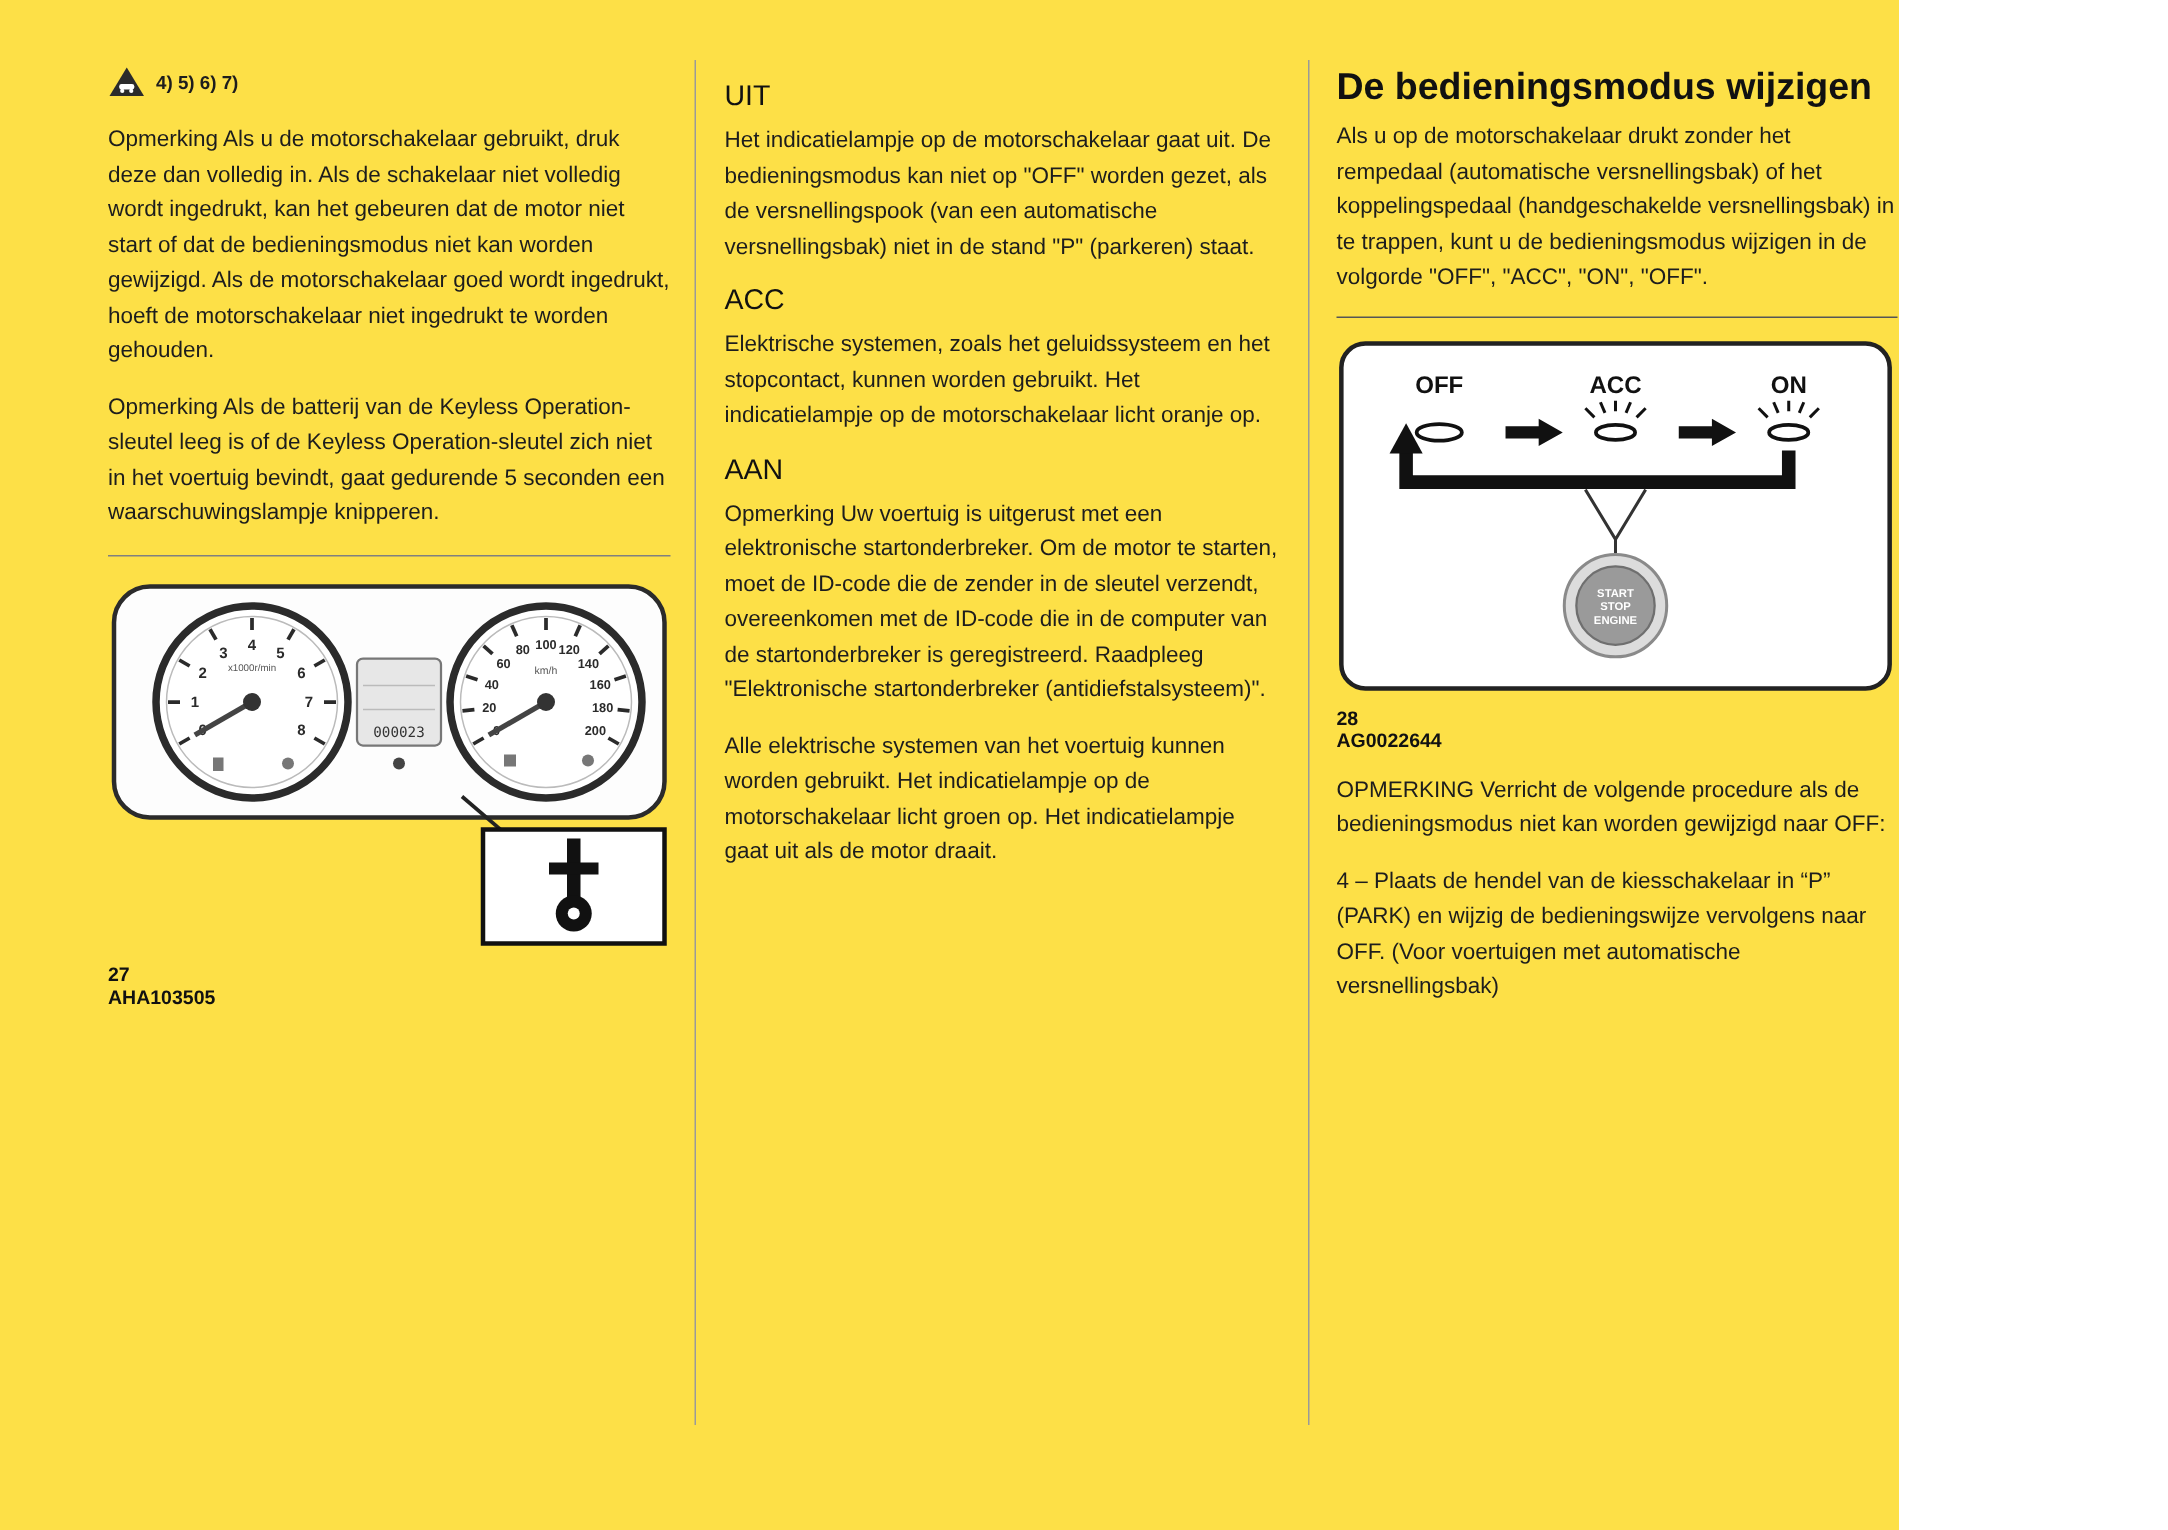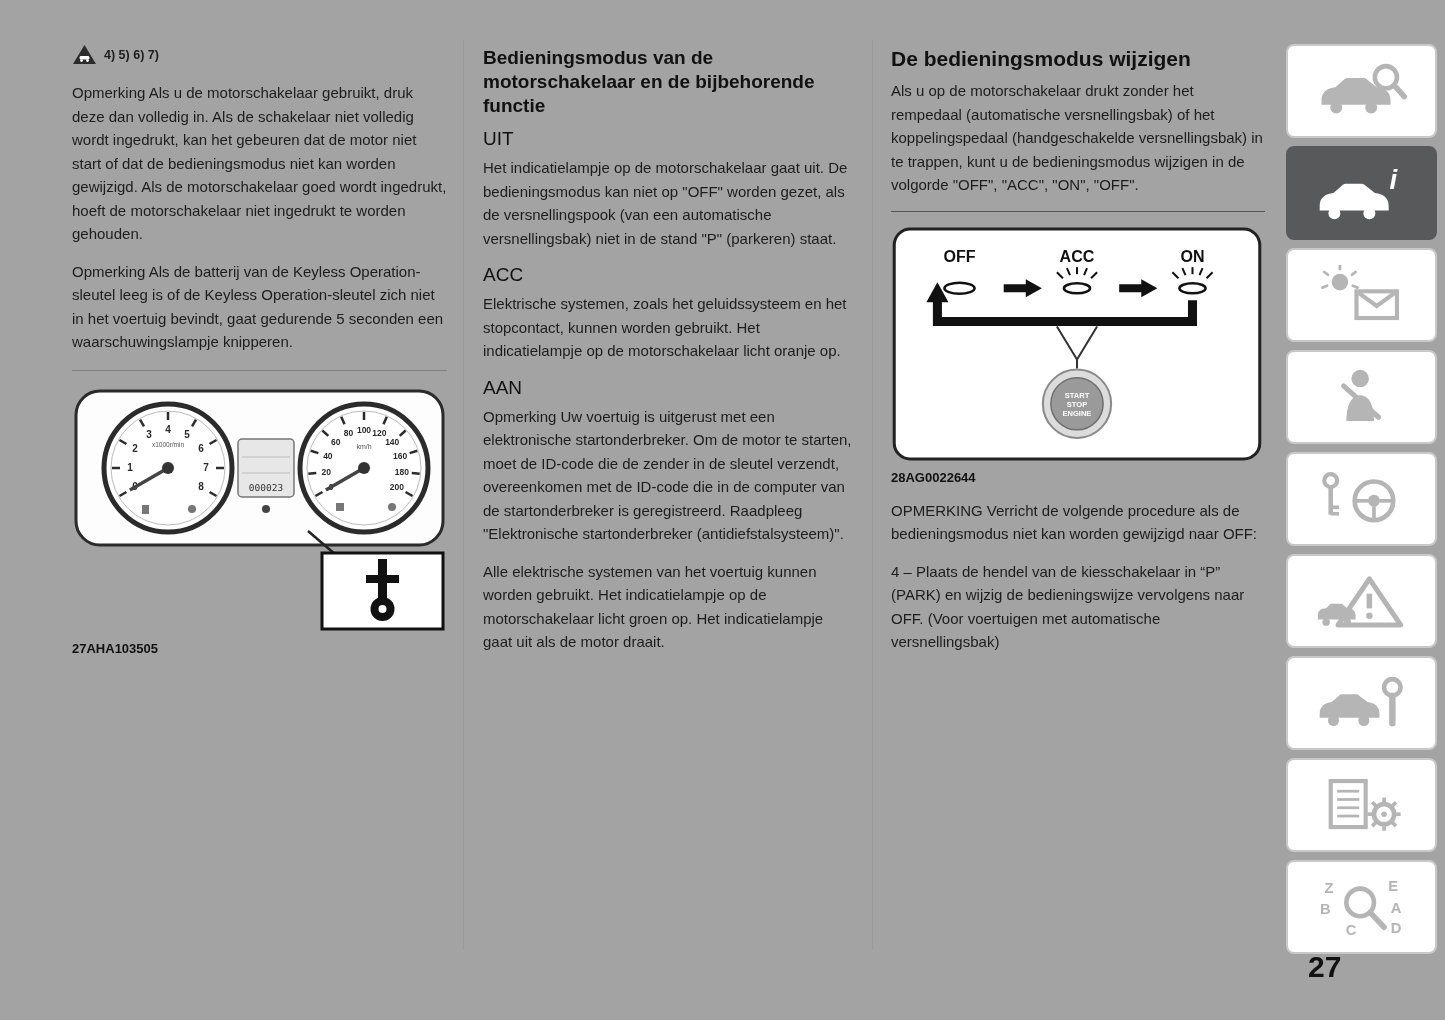--- a/index.html
+++ b/index.html
@@ -1,42 +1,42 @@
 <!DOCTYPE html>
 <html><head>
 <meta charset="utf-8">
 <style>
   html,body { margin:0; padding:0; background:#ffffff; }
   .page {
-    position:relative; width:1445px; height:1020px; background:#a3a3a3;
+    position:relative; width:1266px; height:1020px; background:#fde047;
     font-family:"Liberation Sans", sans-serif; color:#222222; overflow:hidden;
   }
   svg { font-family:"Liberation Sans", sans-serif; }
 
   .col { position:absolute; top:44px; }
   .col-left   { left:72px;  width:375px; }
   .col-mid    { left:483px; width:372px; }
   .col-right  { left:891px; width:374px; }
 
   .vdivider { position:absolute; top:40px; height:910px; width:1px; background:#9a9a9a; }
   .vdivider.d1 { left:463px; }
   .vdivider.d2 { left:872px; }
 
   p.body { font-size:15px; line-height:23.5px; margin:0 0 14px 0; color:#1d1d1d; }
 
   .refmarks { display:flex; align-items:center; gap:7px; margin:0 0 16px 0; }
   .refmarks .marks { font-size:12.5px; font-weight:bold; color:#1d1d1d; }
 
   h2.mid-heading { font-size:19px; line-height:24px; margin:2px 0 10px 0; color:#111; font-weight:bold; }
-  h2.right-heading { font-size:21px; line-height:25px; margin:2px 0 8px 0; color:#111; font-weight:bold; }
+  h2.right-heading { font-size:25px; line-height:25px; margin:2px 0 8px 0; color:#111; font-weight:bold; }
   h3.mode-title { font-size:19px; margin:10px 0 6px 0; color:#111; font-weight:normal; }
 
   .figure-block { margin-top:16px; border-top:1px solid #808080; padding-top:10px; }
-  .figure-caption { display:flex; justify-content:flex-start; align-items:baseline;
-    font-weight:bold; font-size:13px; color:#111; margin-top:4px; }
+  .figure-caption { display:flex; justify-content:center; align-items:baseline;
+    font-weight:bold; font-size:13px; color:#111; margin-top:4px;flex-direction:column; }
 
   .hrule { border:none; border-top:1px solid #555; margin:10px 0 14px 0; }
 
   .sidebar { position:absolute; left:1286px; top:44px; width:151px; }
   .tile {
     height:90px; margin-bottom:8px; border:2px solid #c9c9c9; border-radius:8px;
     display:flex; align-items:center; justify-content:center;
     color:#b5b5b5; background:#ffffff; cursor:pointer;
   }
   .tile.active { background:#58595b; border-color:#58595b; color:#ffffff; }
@@ -150,21 +150,20 @@
         </g>
       </svg>
       <div class="figure-caption">
         <span>27</span>
         <span>AHA103505</span>
       </div>
     </div>
   </div>
 
   <div class="col col-mid">
-    <h2 class="mid-heading">Bedieningsmodus van de motorschakelaar en de bijbehorende functie</h2>
 
     <h3 class="mode-title">UIT</h3>
     <p class="body">Het indicatielampje op de motorschakelaar gaat uit. De bedieningsmodus kan niet op "OFF" worden gezet, als de versnellingspook (van een automatische versnellingsbak) niet in de stand "P" (parkeren) staat.</p>
 
     <h3 class="mode-title">ACC</h3>
     <p class="body">Elektrische systemen, zoals het geluidssysteem en het stopcontact, kunnen worden gebruikt. Het indicatielampje op de motorschakelaar licht oranje op.</p>
 
     <h3 class="mode-title">AAN</h3>
     <p class="body mid-note">Opmerking  Uw voertuig is uitgerust met een elektronische startonderbreker. Om de motor te starten, moet de ID-code die de zender in de sleutel verzendt, overeenkomen met de ID-code die in de computer van de startonderbreker is geregistreerd. Raadpleeg "Elektronische startonderbreker (antidiefstalsysteem)".</p>
 

